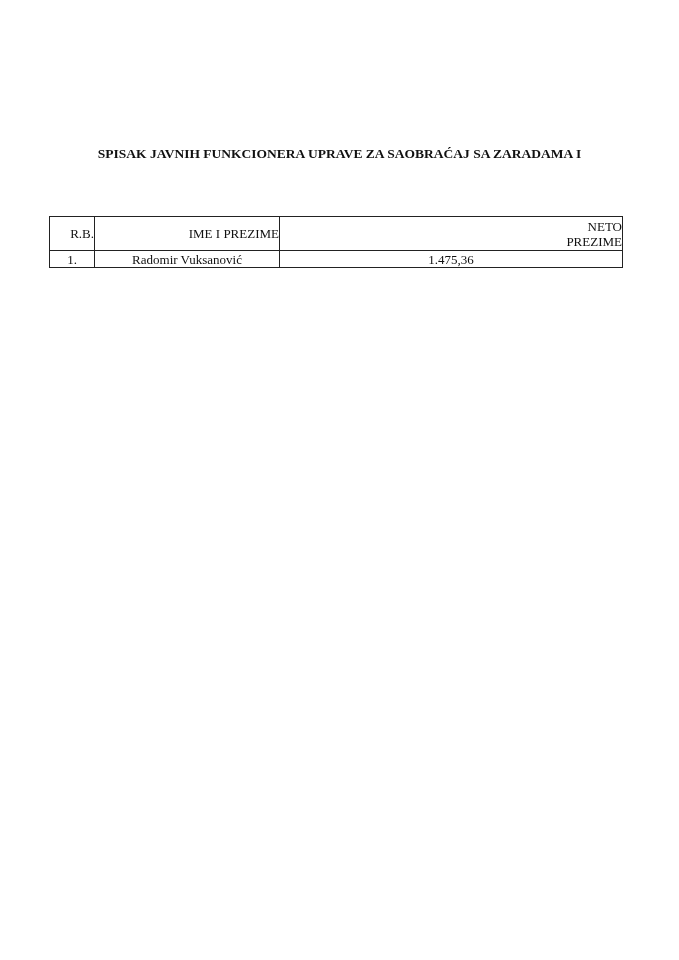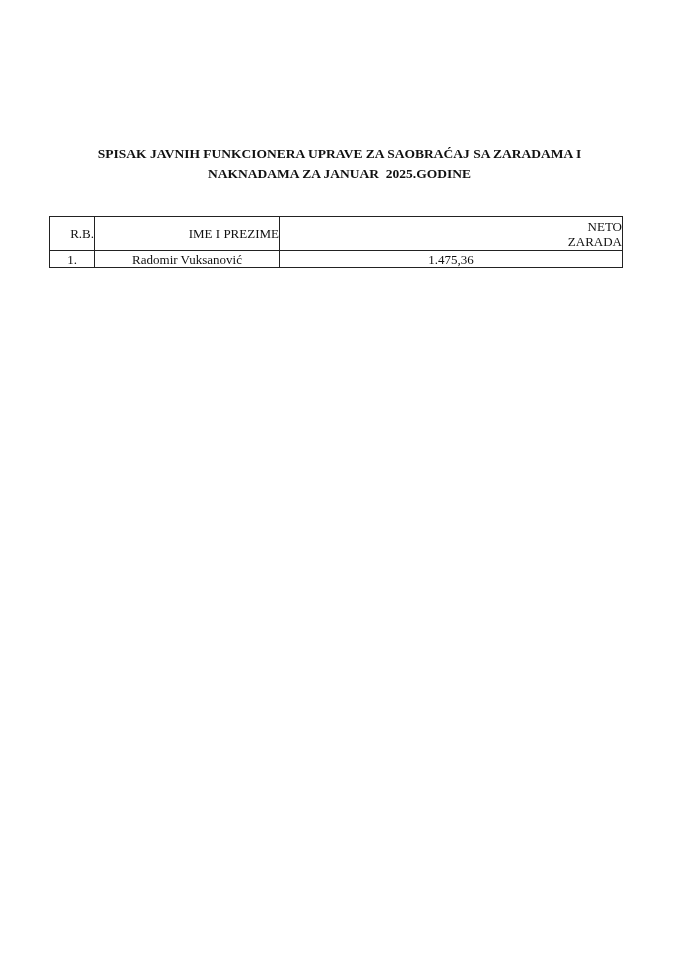--- a/index.html
+++ b/index.html
@@ -49,31 +49,30 @@
     th.col-net { width: auto; }
     tr.header-row th { height: 33px; line-height: 15px; text-align: right; }
     tr.data-row td { height: 16px; line-height: 15px; }
     .stack { display: block; }
   </style>
 </head>
 <body>
 
 <div class="title">
   <span class="line">SPISAK JAVNIH FUNKCIONERA UPRAVE ZA SAOBRAĆAJ SA ZARADAMA I</span>
-  <span class="line">NAKNADAMA ZA JANUAR  2025.GODINE</span>
 </div>
 
 <table class="salary">
   <thead>
     <tr class="header-row">
       <th class="col-rb">R.B.</th>
       <th class="col-name">IME I PREZIME</th>
       <th class="col-net">
         <span class="stack">NETO</span>
-        <span class="stack">ZARADA</span>
+        <span class="stack">PREZIME</span>
       </th>
     </tr>
   </thead>
   <tbody>
     <tr class="data-row">
       <td>1.</td>
       <td>Radomir Vuksanović</td>
       <td>1.475,36</td>
     </tr>
   </tbody>

